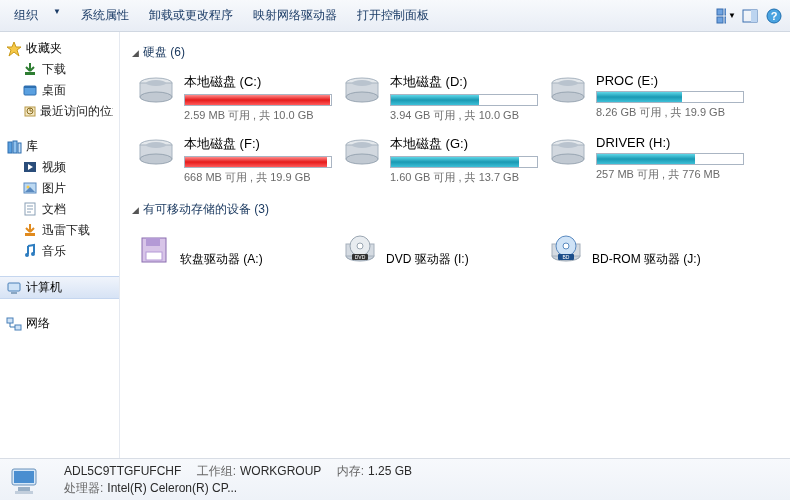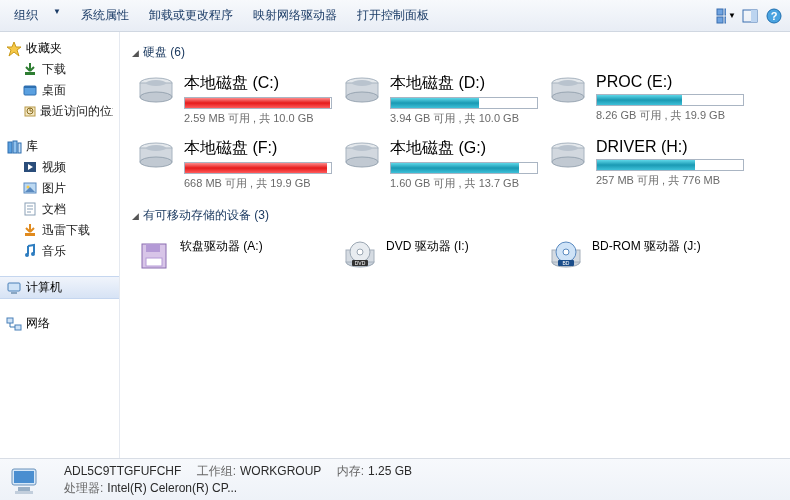--- a/index.html
+++ b/index.html
@@ -25,30 +25,30 @@
 .side-item { display: flex; gap: 4px; padding: 2px 6px 2px 22px; cursor: pointer; color:#1a1a1a; }
 
 
 .content { flex: 1; padding: 8px 12px; overflow-y: auto; }
 .group-header { display:flex; align-items:center; gap:4px; color:#17365d; font-size:12px; margin: 4px 0 8px 0; cursor:pointer; }
 .group-header .tri { font-size: 9px; color:#555; }
 .drives { display:flex; flex-wrap:wrap; gap: 4px 6px; margin-bottom: 12px; }
 .drive { width: 200px; display:flex; gap:8px; padding:4px; cursor:pointer; }
 .drive-icon { width:40px; height:38px; flex-shrink:0; display:flex; align-items:center; justify-content:center; }
 .drive-info { flex:1; min-width:0; }
-.drive-name { font-size:16px; color:#000; margin-bottom:3px; white-space:nowrap; overflow:hidden; text-overflow:ellipsis; }
+.drive-name { font-size:13px; color:#000; margin-bottom:3px; white-space:nowrap; overflow:hidden; text-overflow:ellipsis; }
 .bar { width: 148px; height:12px; border:1px solid #aab5c3; background:#fff; position:relative; margin-bottom:2px; box-shadow: inset 0 1px 0 rgba(255,255,255,.6); }
 .bar-fill { height:100%; }
 .bar-fill.red { background: linear-gradient(to bottom,#ff8a8a 0%,#e51b1b 50%,#ff5b5b 100%); }
 .bar-fill.blue { background: linear-gradient(to bottom,#5dd7e8 0%,#1a99b3 50%,#3dc0d8 100%); }
 .drive-sub { font-size:11px; color:#6a6a6a; white-space:nowrap; }
 
 
 .removables { display:flex; flex-wrap:wrap; gap: 4px 6px; }
-.remov { width:200px; display:flex; align-items:flex-start; gap:8px; padding:6px 4px; cursor:pointer; }
+.remov { width:200px; display:flex; align-items:flex-end; gap:8px; padding:6px 4px; cursor:pointer; }
 .remov-icon { width:36px; height:36px; flex-shrink:0; display:flex; align-items:center; justify-content:center; }
 .remov-name { font-size:12px; }
 
 
 .statusbar { height:42px; border-top:1px solid #d8dde5; background:linear-gradient(to bottom,#f7f9fc,#eef2f8); display:flex; align-items:center; padding: 2px 8px; gap:22px; }
 .status-icon { width:34px; height:34px; }
 .status-text { font-size:12px; color:#2a2a2a; line-height:1.4; }
 .status-text .name { font-weight:400; }
 .status-pair { display:inline-flex; gap:4px; margin-left:12px;align-items:flex-end; }
 .status-label { color:#666; }

